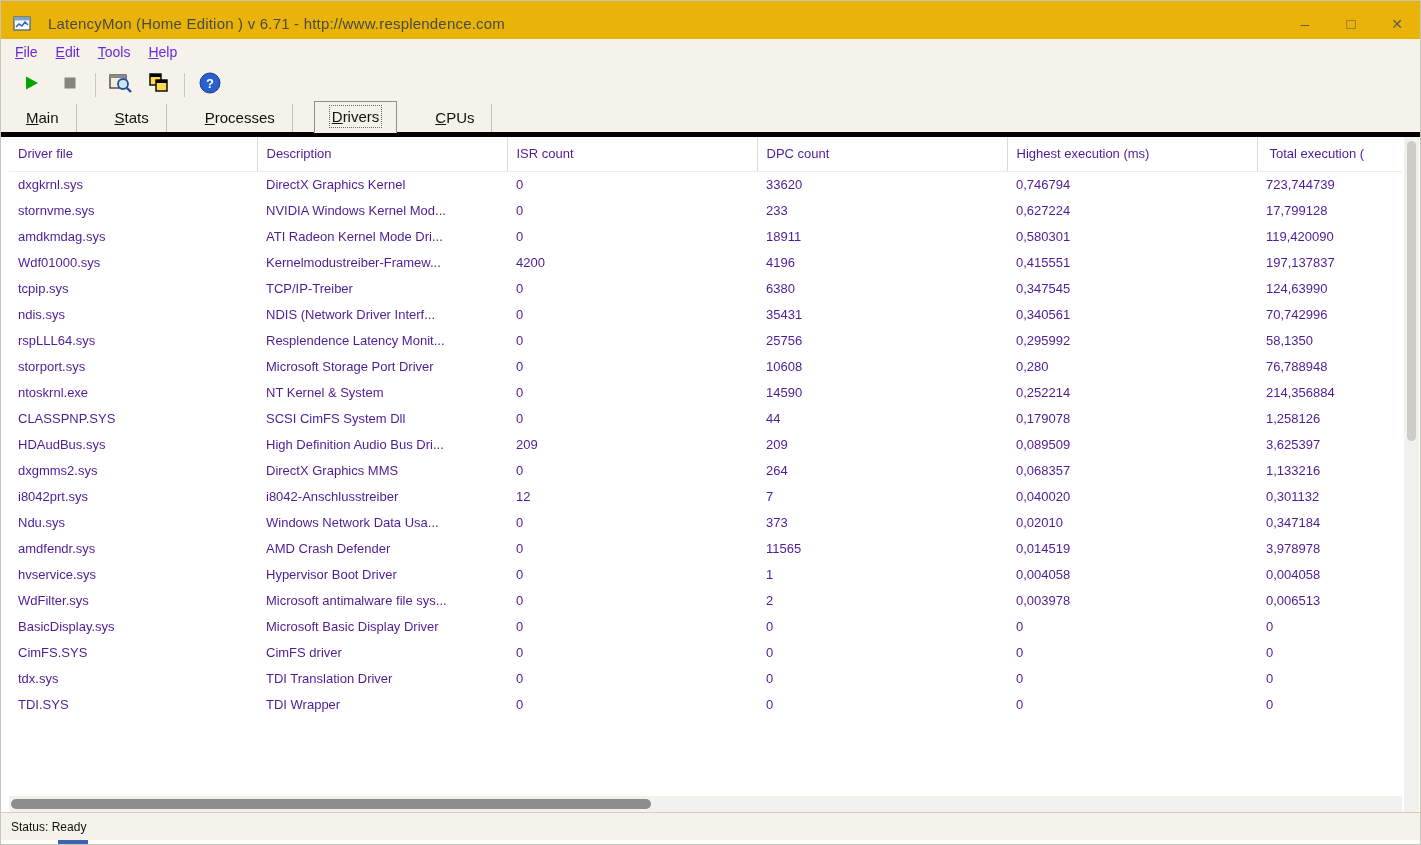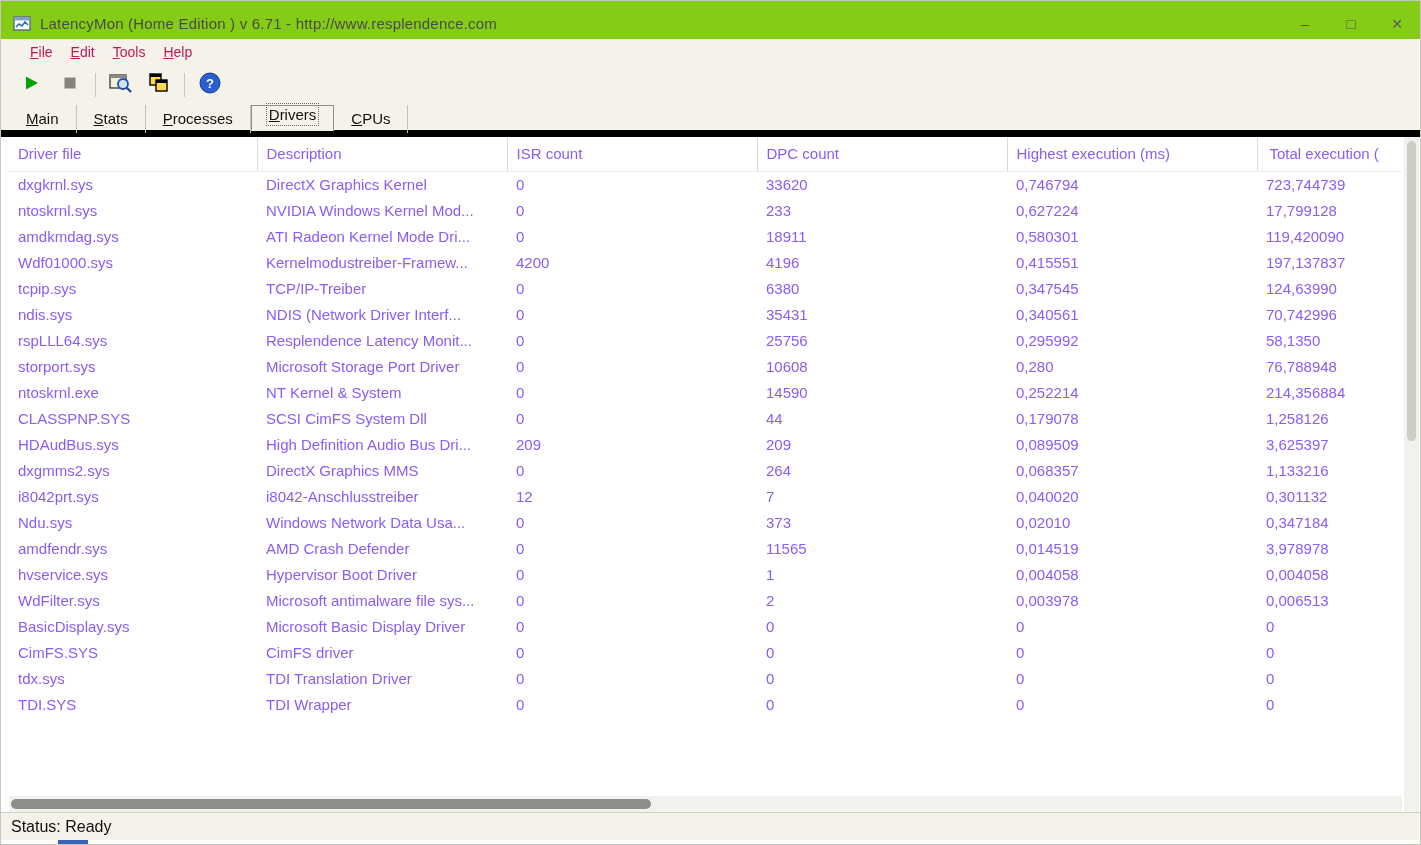--- a/index.html
+++ b/index.html
@@ -13,79 +13,79 @@
   .window {
     position:relative; width:1421px; height:845px;
     background:#f4f2e9;
     border:1px solid #c6c6bd;
     overflow:hidden;
   }
 
   
   .titlebar {
     height:38px; display:flex; align-items:center;
-    padding:7px 0 0 12px; background:#84cc16;
+    padding:7px 0 0 12px; background:#eab308;gap:8px;
   }
   .app-icon { width:18px; height:18px; margin-right:9px; display:inline-flex; }
   .title-text { font-size:15px; color:#4a4a46; letter-spacing:0.2px; }
   .win-controls { margin-left:auto; display:flex; height:38px; }
   .win-btn {
     width:46px; height:38px; display:flex; align-items:center; justify-content:center;
     font-size:15px; color:#5a5a56; cursor:default;
   }
   .win-btn.close { font-size:14px; }
 
   
   .menubar {
-    height:26px; display:flex; align-items:center; padding-left:20px;
-    font-size:14px; color:#be185d;
+    height:26px; display:flex; align-items:center; padding-left:5px;
+    font-size:14px; color:#6d28d9;
   }
   .menu-item { display:inline-block; padding:2px 9px; cursor:default; }
   .menu-item::first-letter { text-decoration:underline; }
 
   
   .toolbar {
     height:40px; display:flex; align-items:center; padding-left:14px;
   }
   .tool-btn {
     width:34px; height:30px; display:flex; align-items:center; justify-content:center;
     margin-right:4px;
   }
   .tool-sep { width:1px; height:24px; background:#c9c9c0; margin:0 8px 0 4px; }
 
   
   .tabstrip {
-    height:32px; display:flex; align-items:flex-start; padding-left:8px;
-    border-bottom:7px solid #000000; position:relative;
+    height:32px; display:flex; align-items:flex-end; padding-left:8px;
+    border-bottom:5px solid #000000; position:relative;gap:21px;
   }
   .tab {
     display:inline-block; font-size:15px; color:#111;
     padding:5px 17px 6px; cursor:default; position:relative;
     border-right:1px solid #c2c2ba;
   }
   .tab-label { display:inline-block; }
   .tab-label::first-letter { text-decoration:underline; }
   .tab.selected {
     border:1px solid #8f8f88; border-bottom:1px solid #f4f2e9;
     margin-bottom:-1px; background:#f4f2e9; z-index:2;
-    padding:0 17px 7px;
+    padding:6px 17px 7px;
   }
   .tab.selected .tab-label { outline:1px dotted #6a6a66; outline-offset:2px; }
 
   
   .content {
     position:absolute; left:0; right:0; top:136px; bottom:32px;
     background:#ffffff; overflow:hidden;
   }
   .table-wrap {
     position:absolute; left:8px; top:0; right:18px; bottom:0; overflow:hidden;
   }
   table.grid {
     border-collapse:collapse; table-layout:fixed; width:1397px;
-    font-size:15px; color:#8b5cf6;
+    font-size:13px; color:#4c1d95;
   }
   table.grid th {
     height:34px; font-weight:normal; text-align:left; padding:0 6px 0 9px;
     border-right:1px solid #dcdcd6; border-bottom:1px solid #ecece8;
     white-space:nowrap; overflow:hidden;
   }
   table.grid th:last-child { border-right:none;padding-left:12px; }
   table.grid td {
     height:26px; padding:0 6px 0 9px; white-space:nowrap; overflow:hidden;
   }
@@ -106,21 +106,21 @@
   .hscroll-thumb {
     position:absolute; left:2px; top:3px; height:10px; width:640px;
     background:#8d8d89; border-radius:5px;
   }
 
   
   .statusbar {
     position:absolute; left:0; right:0; bottom:4px; height:28px;
     background:#f4f2e9; border-top:1px solid #cfcfc6;
     display:flex; align-items:center; padding-left:10px;
-    font-size:16px; color:#111;
+    font-size:12px; color:#111;
   }
   .bottom-strip {
     position:absolute; left:0; right:0; bottom:0; height:4px; background:#fdfdfb;
   }
   .taskbar-fragment {
     position:absolute; left:57px; bottom:0; width:30px; height:4px; background:#3a62b5;
   }
 </style>
 </head>
 <body>
@@ -229,21 +229,21 @@
         <tbody>
             <tr>
     <td>dxgkrnl.sys</td>
     <td>DirectX Graphics Kernel</td>
     <td>0</td>
     <td>33620</td>
     <td>0,746794</td>
     <td>723,744739</td>
   </tr>
             <tr>
-    <td>ntoskrnl.sys</td>
+    <td>stornvme.sys</td>
     <td>NVIDIA Windows Kernel Mod...</td>
     <td>0</td>
     <td>233</td>
     <td>0,627224</td>
     <td>17,799128</td>
   </tr>
             <tr>
     <td>amdkmdag.sys</td>
     <td>ATI Radeon Kernel Mode Dri...</td>
     <td>0</td>

